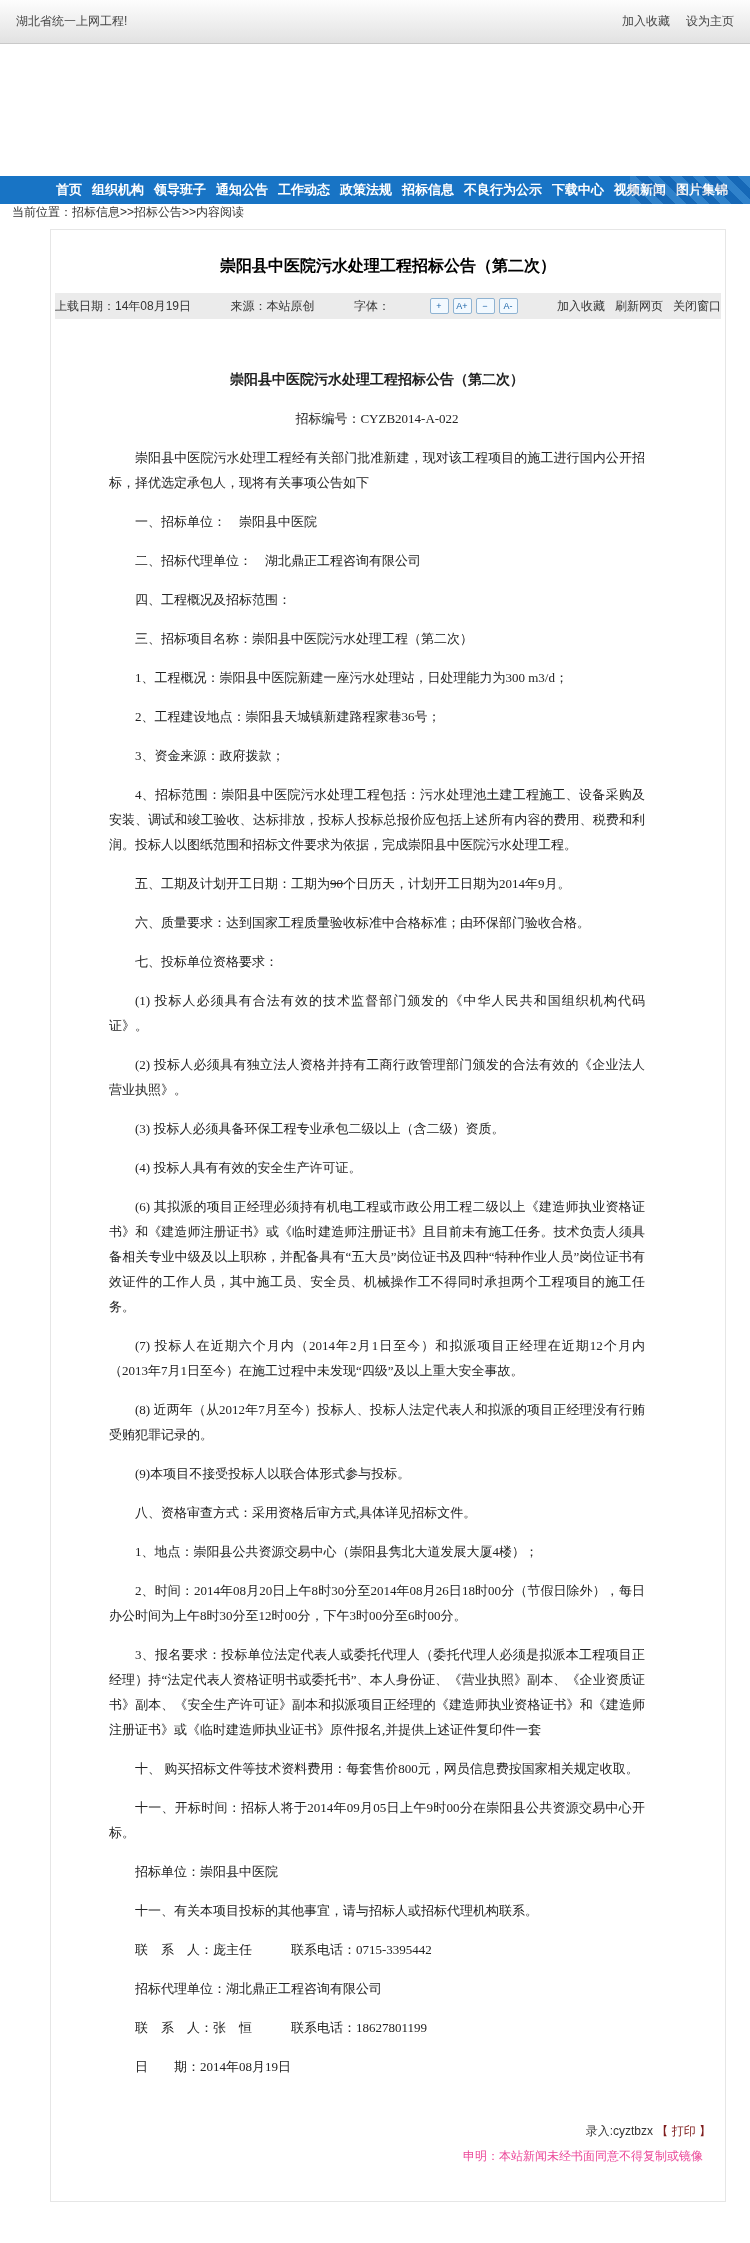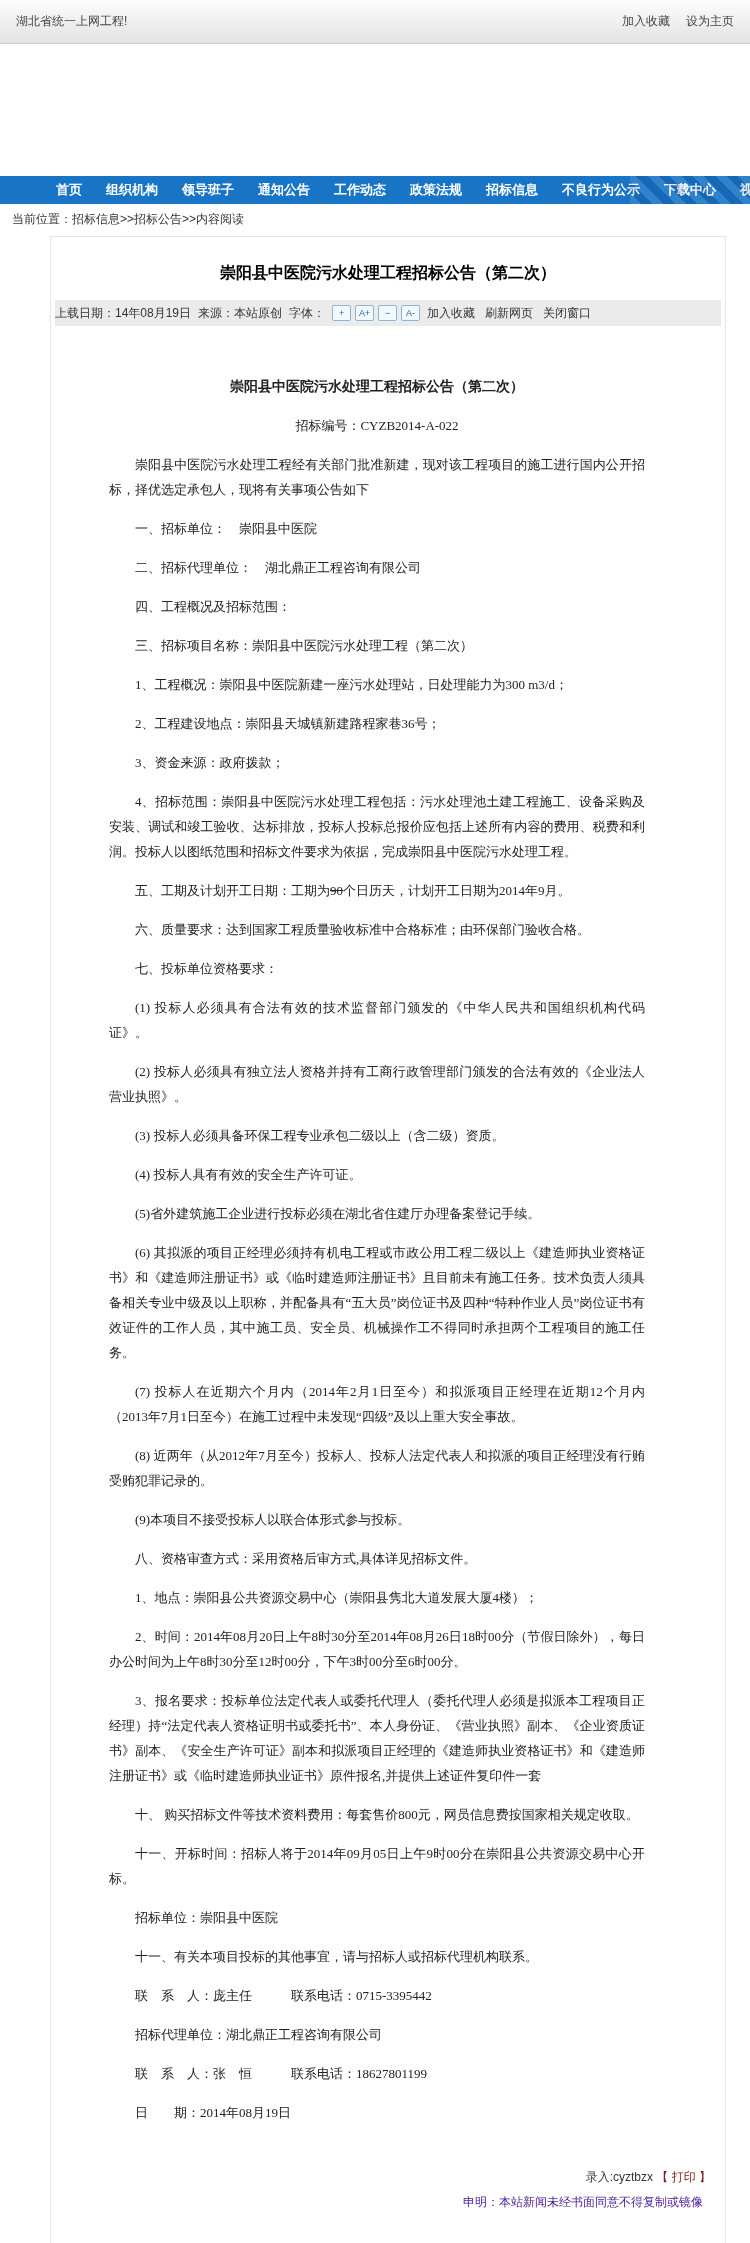--- a/index.html
+++ b/index.html
@@ -8,48 +8,48 @@
   
   .topbar{height:44px;background:linear-gradient(#fdfdfd,#e2e2e2);border-bottom:1px solid #c9c9c9;
           display:flex;align-items:center;justify-content:space-between;padding:0 16px;font-size:12px;color:#444;box-sizing:border-box;}
   .topbar-links{display:flex;gap:16px;}
   .topbar-links a{color:#444;text-decoration:none;cursor:pointer;}
 
   
   .banner{height:132px;background:#fff;}
 
   
-  .nav{height:28px;background:#1874c5;display:flex;align-items:center;padding-left:56px;gap:24px;
+  .nav{height:28px;background:#1874c5;display:flex;align-items:center;padding-left:56px;gap:10px;
        white-space:nowrap;overflow:hidden;position:relative;}
   .nav a{color:#fff;font-weight:bold;font-size:13px;text-decoration:none;cursor:pointer;}
   .nav::after{content:"";position:absolute;right:0;top:0;bottom:0;width:120px;
        background:repeating-linear-gradient(45deg,rgba(255,255,255,.10) 0 8px,rgba(0,0,60,.10) 8px 16px);}
 
-  .breadcrumb{padding:7px 12px 6px;font-size:12px;color:#333;}
+  .breadcrumb{padding:0 12px 6px;font-size:12px;color:#333;}
 
   
   .content-box{margin:2px 24px 0 50px;border:1px solid #e6e6e6;padding-bottom:36px;background:#fff;}
   .page-title{text-align:center;font-weight:bold;font-size:16px;color:#000;padding:26px 10px 16px;
               font-family:"Liberation Serif","DejaVu Serif",serif;}
-  .meta-bar{background:#ebebeb;margin:0 4px;height:26px;display:flex;align-items:center;justify-content:flex-start;
+  .meta-bar{background:#ebebeb;margin:0 4px;height:26px;display:flex;align-items:center;justify-content:space-between;
             gap:7px;font-size:12px;color:#333;}
   .meta-bar a{color:#333;text-decoration:none;cursor:pointer;}
   .ico{width:17px;height:14px;border:1px solid #8fb3d2;background:#f2f9ff;border-radius:2px;font-size:9px;
        display:inline-flex;align-items:center;justify-content:center;color:#1b64a8;cursor:pointer;line-height:1;}
 
   
   .article{margin:48px 80px 0 58px;font-family:"Liberation Serif","DejaVu Serif",serif;font-size:13px;color:#222;}
   .para{line-height:25px;margin:14px 0;text-indent:2em;text-align:justify;}
   .para.center{text-align:center;text-indent:0;}
   .para.bold{font-weight:bold;font-size:14px;}
   .strike{text-decoration:line-through;}
 
   .entry-line{margin:44px 14px 0 0;text-align:right;font-size:12px;color:#333;}
   .entry-line .print{cursor:pointer;color:#7f1d1d;}
-  .disclaimer{margin:8px 22px 0 0;text-align:right;font-size:12px;color:#4c1d95;}
+  .disclaimer{margin:8px 22px 0 0;text-align:right;font-size:12px;color:#ec4899;}
 </style>
 </head>
 <body>
 
 <div class="topbar">
   <span>湖北省统一上网工程!</span>
   <span class="topbar-links">
       <a>加入收藏</a>
       <a>设为主页</a>
     </span>
@@ -106,21 +106,20 @@
       <p class="para"><span>2、工程建设地点：崇阳县天城镇新建路程家巷36号；</span></p>
       <p class="para"><span>3、资金来源：政府拨款；</span></p>
       <p class="para"><span>4、招标范围：崇阳县中医院污水处理工程包括：污水处理池土建工程施工、设备采购及安装、调试和竣工验收、达标排放，投标人投标总报价应包括上述所有内容的费用、税费和利润。投标人以图纸范围和招标文件要求为依据，完成崇阳县中医院污水处理工程。</span></p>
       <p class="para"><span>五、工期及计划开工日期：工期为</span><span class="strike">90</span><span>个日历天，计划开工日期为2014年9月。</span></p>
       <p class="para"><span>六、质量要求：达到国家工程质量验收标准中合格标准；由环保部门验收合格。</span></p>
       <p class="para"><span>七、投标单位资格要求：</span></p>
       <p class="para"><span>(1) 投标人必须具有合法有效的技术监督部门颁发的《中华人民共和国组织机构代码证》。</span></p>
       <p class="para"><span>(2) 投标人必须具有独立法人资格并持有工商行政管理部门颁发的合法有效的《企业法人营业执照》。</span></p>
       <p class="para"><span>(3) 投标人必须具备环保工程专业承包二级以上（含二级）资质。</span></p>
       <p class="para"><span>(4) 投标人具有有效的安全生产许可证。</span></p>
-      <p class="para"><span>(5)省外建筑施工企业进行投标必须在湖北省住建厅办理备案登记手续。</span></p>
       <p class="para"><span>(6) 其拟派的项目正经理必须持有机电工程或市政公用工程二级以上《建造师执业资格证书》和《建造师注册证书》或《临时建造师注册证书》且目前未有施工任务。技术负责人须具备相关专业中级及以上职称，并配备具有“五大员”岗位证书及四种“特种作业人员”岗位证书有效证件的工作人员，其中施工员、安全员、机械操作工不得同时承担两个工程项目的施工任务。</span></p>
       <p class="para"><span>(7) 投标人在近期六个月内（2014年2月1日至今）和拟派项目正经理在近期12个月内（2013年7月1日至今）在施工过程中未发现“四级”及以上重大安全事故。</span></p>
       <p class="para"><span>(8) 近两年（从2012年7月至今）投标人、投标人法定代表人和拟派的项目正经理没有行贿受贿犯罪记录的。</span></p>
       <p class="para"><span>(9)本项目不接受投标人以联合体形式参与投标。</span></p>
       <p class="para"><span>八、资格审查方式：采用资格后审方式,具体详见招标文件。</span></p>
       <p class="para"><span>1、地点：崇阳县公共资源交易中心（崇阳县隽北大道发展大厦4楼）；</span></p>
       <p class="para"><span>2、时间：2014年08月20日上午8时30分至2014年08月26日18时00分（节假日除外），每日办公时间为上午8时30分至12时00分，下午3时00分至6时00分。</span></p>
       <p class="para"><span>3、报名要求：投标单位法定代表人或委托代理人（委托代理人必须是拟派本工程项目正经理）持“法定代表人资格证明书或委托书”、本人身份证、《营业执照》副本、《企业资质证书》副本、《安全生产许可证》副本和拟派项目正经理的《建造师执业资格证书》和《建造师注册证书》或《临时建造师执业证书》原件报名,并提供上述证件复印件一套</span></p>
       <p class="para"><span>十、 购买招标文件等技术资料费用：每套售价800元，网员信息费按国家相关规定收取。</span></p>
       <p class="para"><span>十一、开标时间：招标人将于2014年09月05日上午9时00分在崇阳县公共资源交易中心开标。</span></p>

